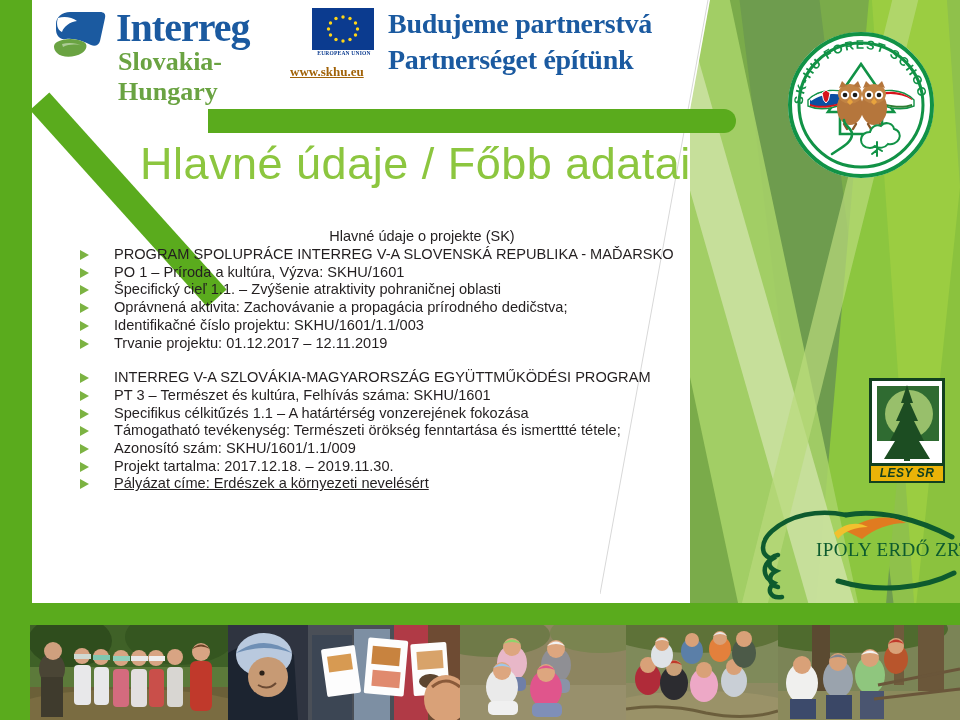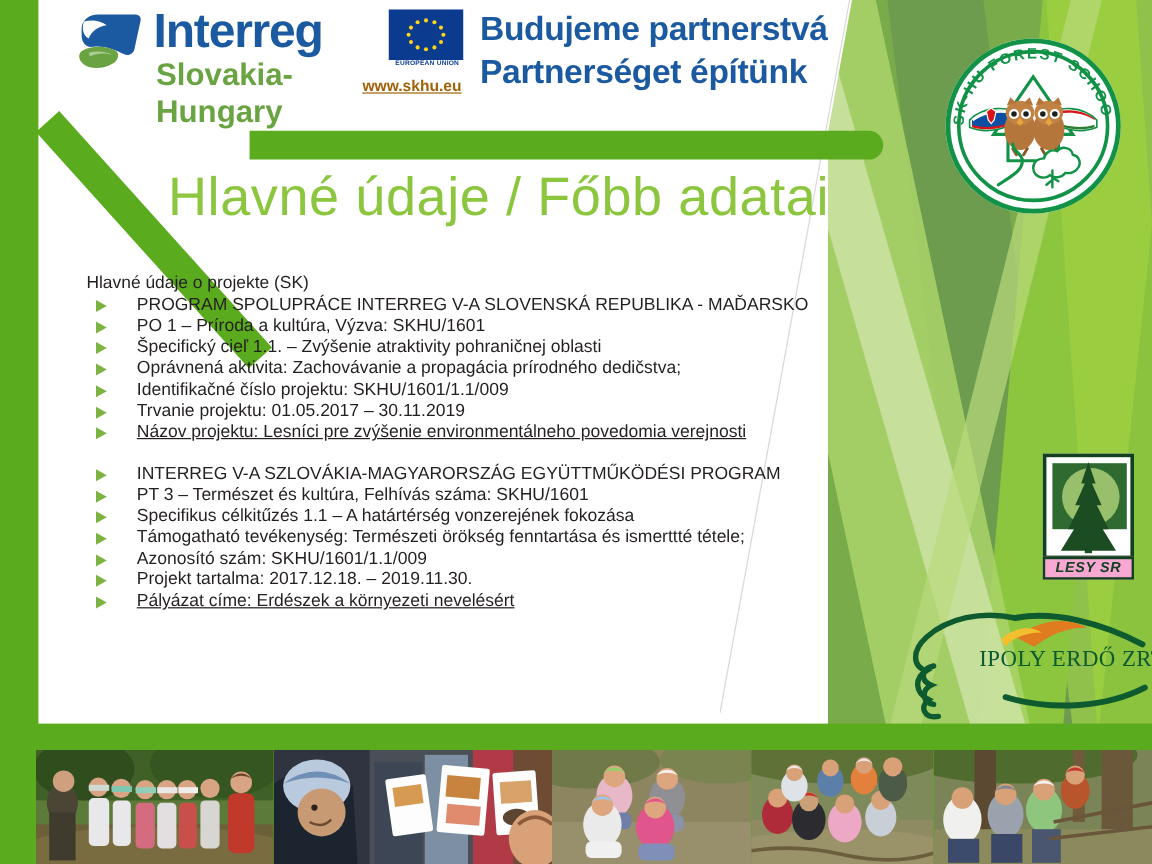--- a/index.html
+++ b/index.html
@@ -53,21 +53,21 @@
     transform: rotate(-42deg);
   }
   .frame-top {
     position: absolute;
     left: 208px; top: 109px; width: 528px; height: 24px;
     background: #5aab1d;
     border-radius: 0 12px 12px 0;
   }
 
   
-  .header { position: absolute; left: 52px; top: 2px; width: 720px; height: 100px; }
+  .header { position: absolute; left: 40px; top: 2px; width: 720px; height: 100px; font-family: Liberation Serif, serif; }
 
   .interreg-logo { position: absolute; left: 10px; top: 4px; width: 255px; height: 78px; }
   .il-mark { position: absolute; left: 0; top: 2px; width: 60px; height: 56px; }
   .il-word {
     position: absolute; left: 66px; top: -2px;
     font-size: 40px; font-weight: bold; color: #1b5aa0; letter-spacing: -1px;
   }
   .il-sub {
     position: absolute; left: 68px; top: 41px;
     font-size: 26px; font-weight: bold; color: #6aa342; letter-spacing: 0px;
@@ -102,21 +102,21 @@
 
   
   .title {
     position: absolute; left: 140px; top: 138px;
     font-size: 45px; font-weight: normal; color: #8cc63f;
     letter-spacing: .5px;
   }
 
   
   .body { position: absolute; left: 72px; top: 228px; width: 700px; color: #231f20; }
-  .grouphead { font-size: 14.5px; line-height: 17px; margin-bottom: 1px; }
+  .grouphead { font-size: 14.5px; line-height: 17px; margin-bottom: 1px; text-align: center; }
   ul.blist { list-style: none; }
   ul.blist li {
     position: relative;
     padding-left: 42px;
     font-size: 14.6px;
     line-height: 17.2px;
     margin-bottom: .5px;
   }
   ul.blist li .tri {
     position: absolute; left: 8px; top: 4px;
@@ -139,21 +139,21 @@
   .lesy-inner {
     position: absolute; left: 5px; top: 5px; width: 62px; height: 55px;
     background: #2f6b31; overflow: hidden;
   }
   .lesy-circle {
     position: absolute; left: 8px; top: 4px; width: 48px; height: 48px;
     border-radius: 50%; background: #98bf6b;
   }
   .lesy-label {
     position: absolute; left: 0; top: 86px; width: 76px; height: 19px;
-    border: 2px solid #12401f; background: #f9a8d4;
+    border: 2px solid #12401f; background: #eab308;
     font-style: italic; font-weight: bold; font-size: 12px;
     color: #12401f; text-align: center; line-height: 15px; letter-spacing: .5px;
   }
 
   
   .ipoly { position: absolute; left: 738px; top: 503px; width: 222px; height: 100px; }
   .ipoly-text {
     position: absolute; left: 78px; top: 36px;
     font-family: "Liberation Serif", serif;
     font-size: 19px; color: #0d5b2e; letter-spacing: .4px; white-space: nowrap;
@@ -303,23 +303,22 @@
   <div class="title">Hlavné údaje / Főbb adatai</div>
 
   <div class="body">
 
     <div class="grouphead">Hlavné údaje o projekte (SK)</div>
     <ul class="blist">
       <li><span class="tri"></span><span>PROGRAM SPOLUPRÁCE INTERREG V-A SLOVENSKÁ REPUBLIKA - MAĎARSKO</span></li>
       <li><span class="tri"></span><span>PO 1 – Príroda a kultúra, Výzva: SKHU/1601</span></li>
       <li><span class="tri"></span><span>Špecifický cieľ 1.1. – Zvýšenie atraktivity pohraničnej oblasti</span></li>
       <li><span class="tri"></span><span>Oprávnená aktivita: Zachovávanie a propagácia prírodného dedičstva;</span></li>
-      <li><span class="tri"></span><span>Identifikačné číslo projektu: SKHU/1601/1.1/009</span></li>
-      <li><span class="tri"></span><span>Trvanie projektu: 01.05.2017 – 30.11.2019</span></li>
-      <li><span class="tri"></span><span class="u">Názov projektu: Lesníci pre zvýšenie environmentálneho povedomia verejnosti</span></li>
+      <li><span class="tri"></span><span>Identifikačné číslo projektu: SKHU/1601/1.1/003</span></li>
+      <li><span class="tri"></span><span>Trvanie projektu: 01.12.2017 – 12.11.2019</span></li>
     </ul>
 
     <div class="spacer"></div>
 
     <ul class="blist">
       <li><span class="tri"></span><span>INTERREG V-A SZLOVÁKIA-MAGYARORSZÁG EGYÜTTMŰKÖDÉSI PROGRAM</span></li>
       <li><span class="tri"></span><span>PT 3 – Természet és kultúra, Felhívás száma: SKHU/1601</span></li>
       <li><span class="tri"></span><span>Specifikus célkitűzés 1.1 – A határtérség vonzerejének fokozása</span></li>
       <li><span class="tri"></span><span>Támogatható tevékenység: Természeti örökség fenntartása és ismerttté tétele;</span></li>
       <li><span class="tri"></span><span>Azonosító szám: SKHU/1601/1.1/009</span></li>

